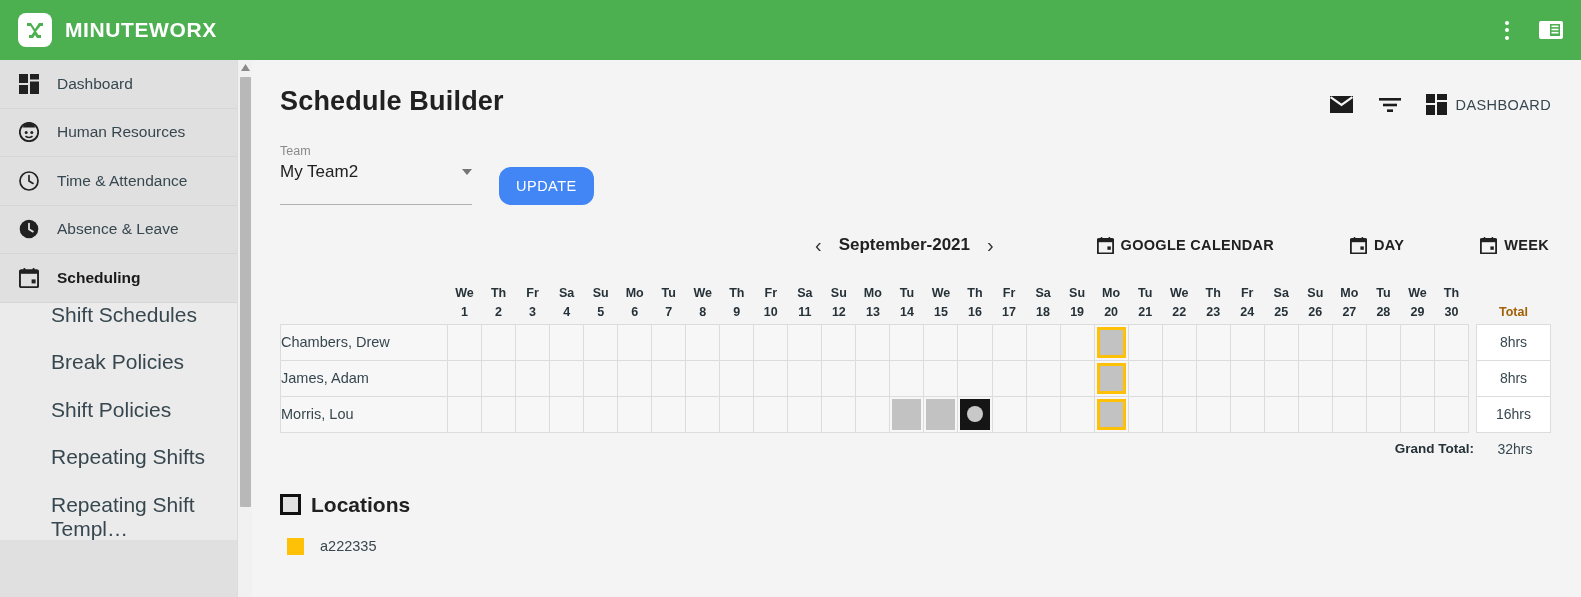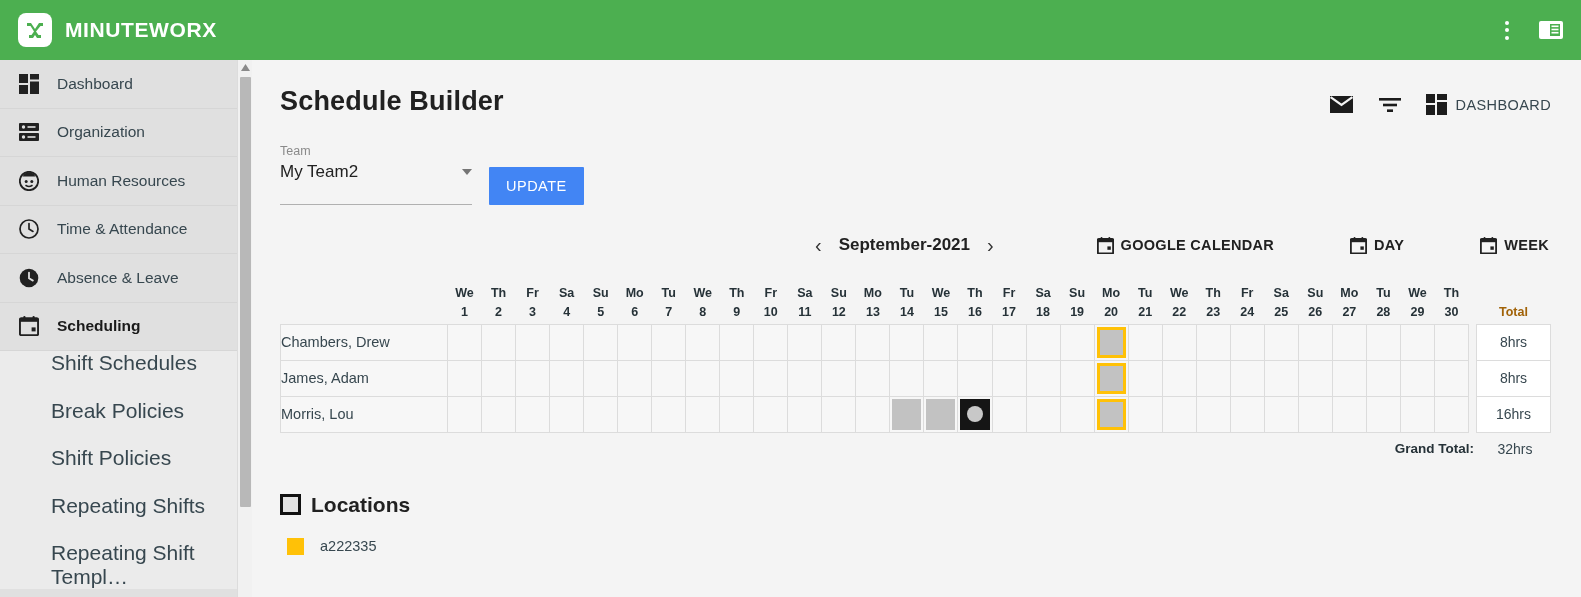--- a/index.html
+++ b/index.html
@@ -69,35 +69,35 @@
 
   
   .main { flex: 1; background: #f4f4f4; padding: 26px 30px 0 28px; overflow: hidden; }
   .main-head { display: flex; align-items: flex-start; }
   .page-title { font-size: 27px; font-weight: bold; color: #212121; letter-spacing: .2px; }
   .head-tools { margin-left: auto; display: flex; align-items: center; gap: 24px; padding-top: 8px; }
   .tool-btn { display: flex; align-items: center; gap: 9px; cursor: pointer; color: #212121; }
   .tool-btn .lbl { font-size: 14.5px; letter-spacing: .4px; color: #37474f; }
 
   
-  .team-row { display: flex; align-items: flex-end; gap: 17px; margin-top: 27px; }
+  .team-row { display: flex; align-items: flex-end; gap: 27px; margin-top: 27px; }
   .field { width: 192px; }
   .field-label { font-size: 12.5px; color: #8a8a8a; margin-bottom: 4px; }
   .field-control {
     display: flex; align-items: center; border-bottom: 1px solid #b0b0b0;
     padding-bottom: 22px; cursor: pointer;
   }
   .field-value { font-size: 17px; color: #212121; }
   .caret {
     margin-left: auto; width: 0; height: 0;
     border-left: 5px solid transparent; border-right: 5px solid transparent;
     border-top: 6px solid #757575;
   }
   .btn-update {
-    background: #4285F4; color: #fff; border: none; border-radius: 1px;
+    background: #4285F4; color: #fff; border: none; border-radius: 12px;
     padding: 11px 17px; font-size: 14.5px; letter-spacing: .5px;
     cursor: pointer; font-family: inherit;
   }
 
   
   .cal-bar { display: flex; align-items: center; margin-top: 30px; padding: 0 2px; }
   .cal-nav { display: flex; align-items: center; gap: 14px; margin: 0 auto 0 530px; }
   .chev { font-size: 20px; color: #333; cursor: pointer; line-height: 1; padding: 0 3px; }
   .cal-month { font-size: 17px; font-weight: bold; color: #212121; }
   .cal-views { margin-left: auto; display: flex; align-items: center; gap: 28px; }
@@ -189,33 +189,20 @@
         <div class="nav-item">
           <span class="ico">
             <svg width="20" height="20" viewBox="0 0 20 20">
               <rect x="0" y="0" width="9" height="9" fill="#212121"></rect>
               <rect x="11" y="0" width="9" height="5.5" fill="#212121"></rect>
               <rect x="0" y="11" width="9" height="9" fill="#212121"></rect>
               <rect x="11" y="7.5" width="9" height="12.5" fill="#212121"></rect>
             </svg>
           </span>
           <span>Dashboard</span>
-        </div>
-        <div class="nav-item">
-          <span class="ico">
-            <svg width="20" height="20" viewBox="0 0 20 20">
-              <rect x="0" y="1" width="20" height="8" rx="1" fill="#212121"></rect>
-              <rect x="0" y="11" width="20" height="8" rx="1" fill="#212121"></rect>
-              <circle cx="4.5" cy="5" r="1.7" fill="#e0e0e0"></circle>
-              <circle cx="4.5" cy="15" r="1.7" fill="#e0e0e0"></circle>
-              <rect x="8.5" y="4.2" width="8" height="1.6" fill="#e0e0e0"></rect>
-              <rect x="8.5" y="14.2" width="8" height="1.6" fill="#e0e0e0"></rect>
-            </svg>
-          </span>
-          <span>Organization</span>
         </div>
         <div class="nav-item">
           <span class="ico">
             <svg width="20" height="20" viewBox="0 0 20 20">
               <circle cx="10" cy="10" r="9.2" fill="none" stroke="#212121" stroke-width="1.8"></circle>
               <path d="M3.6 5.5a7 7 0 0 1 12.8 0z" fill="#212121"></path>
               <circle cx="7.2" cy="10.5" r="1.5" fill="#212121"></circle>
               <circle cx="12.8" cy="10.5" r="1.5" fill="#212121"></circle>
               <path d="M7 14.5q3 2 6 0" stroke="#212121" stroke-width="1.6" fill="none" stroke-linecap="round"></path>
             </svg>

